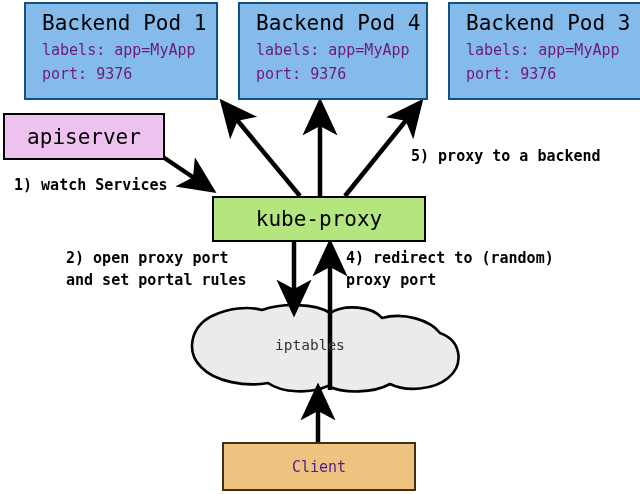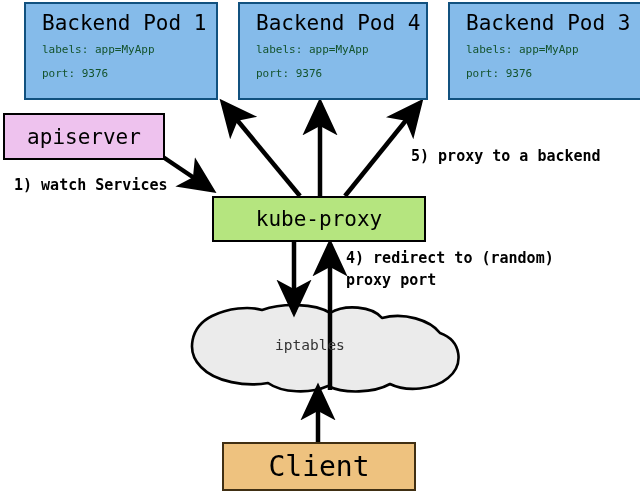--- a/index.html
+++ b/index.html
@@ -29,23 +29,23 @@
     padding: 4px 10px 6px 16px;
     justify-content: flex-start;
   }
   .pod-title {
     font-size: 21px;
     line-height: 30px;
     color: #000000;
     white-space: nowrap;
   }
   .pod-line {
-    font-size: 11px;
+    font-size: 15px;
     line-height: 24px;
-    color: #14532d;
+    color: #701a75;
     white-space: nowrap;
   }
   .node.apiserver {
     background: #eec2ee;
     border-color: #000000;
     align-items: center;
   }
   .apiserver-label {
     font-size: 21px;
     color: #000000;
@@ -60,22 +60,22 @@
     font-size: 21px;
     color: #000000;
     white-space: nowrap;
   }
   .node.client {
     background: #eec27f;
     border-color: #402f13;
     align-items: center;
   }
   .client-label {
-    font-size: 28px;
-    color: #000000;
+    font-size: 15px;
+    color: #4c1d95;
     white-space: nowrap;
   }
   .cloud-label {
     position: absolute;
     font-size: 14.5px;
     color: #333333;
     white-space: nowrap;
     left: 275px;
     top: 337px;
   }
@@ -170,20 +170,24 @@
   <div class="cloud-label">iptables</div>
 
   <div class="node client" style="left:222px; top:442px; width:194px; height:49px;">
     <div class="client-label">Client</div>
   </div>
 
   <div class="anno" style="left:14px; top:174px;">
     <div>1) watch Services</div>
   </div>
 
+  <div class="anno" style="left:66px; top:247px;">
+    <div>2) open proxy port</div>
+    <div>and set portal rules</div>
+  </div>
 
 
   <div class="anno" style="left:346px; top:247px;">
     <div>4) redirect to (random)</div>
     <div>proxy port</div>
   </div>
 
   <div class="anno" style="left:411px; top:145px;">
     <div>5) proxy to a backend</div>
   </div>

